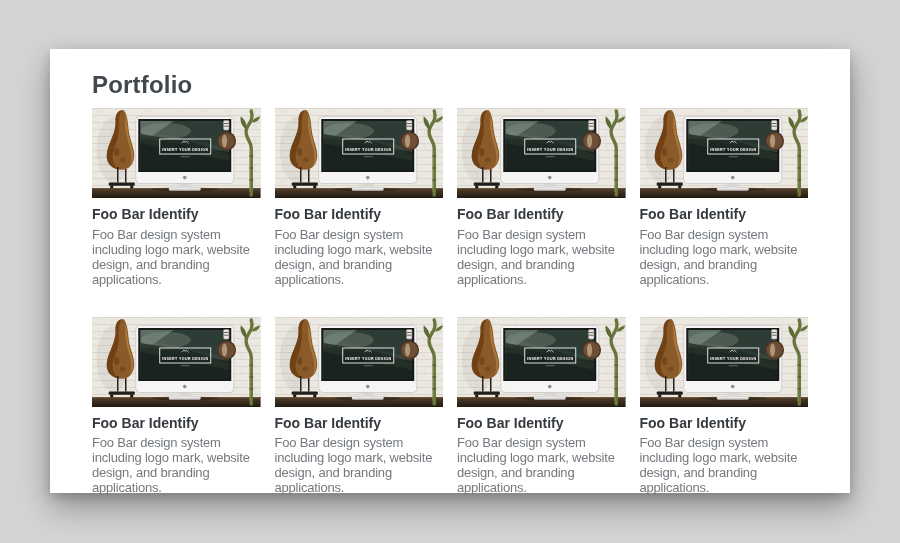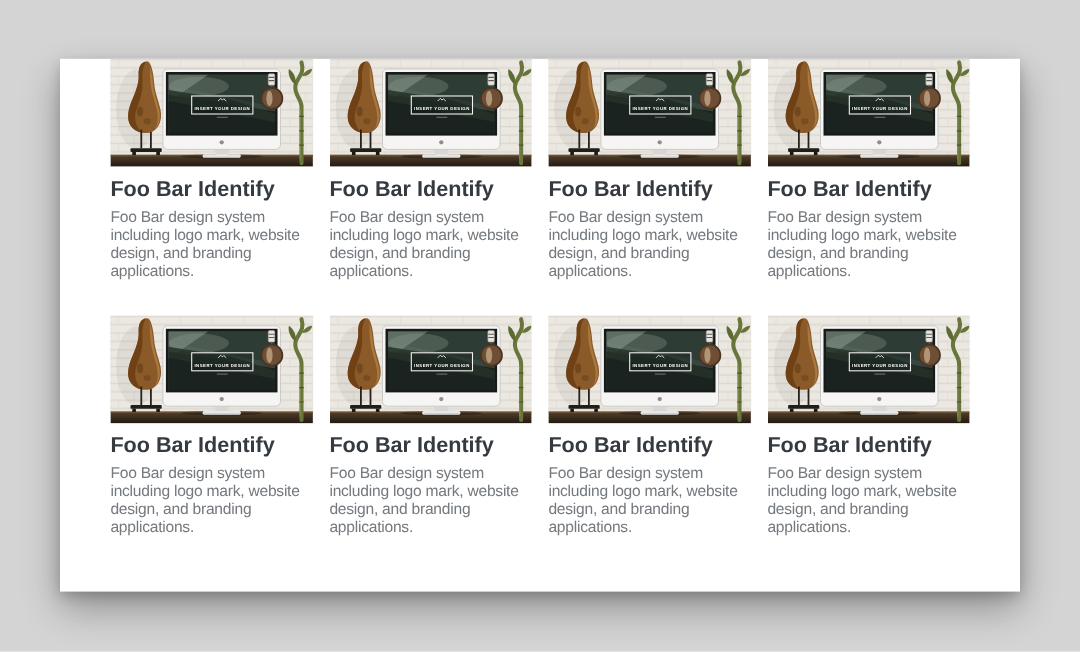--- a/index.html
+++ b/index.html
@@ -24,21 +24,21 @@
   .grid{
     display:grid;
     grid-template-columns:repeat(4,1fr);
     column-gap:14px;row-gap:30px;
   }
   .card{margin:0;}
   .thumb{height:90px;overflow:hidden;background:#ebe7e1;cursor:pointer;}
   .thumb svg{display:block;width:100%;height:90px;}
   .card-title{
     margin:8px 0 0 0;
-    font-size:18px;line-height:1.2;font-weight:700;
+    font-size:14px;line-height:1.2;font-weight:700;
     color:#343a40;
   }
   .card-desc{
     margin:4px 0 0 0;
     font-size:13px;line-height:15px;letter-spacing:-0.2px;
     color:#74797e;
   }
   .defs-holder{position:absolute;width:0;height:0;overflow:hidden;}
 </style>
 </head>
@@ -127,20 +127,21 @@
       <path d="M132.2,15.5 h4.6 M132.2,18.2 h4.6" stroke="#5f584e" stroke-width="0.9"></path>
       <line x1="134.5" y1="22" x2="134.8" y2="25" stroke="#6b5a47" stroke-width="1"></line>
       <circle cx="134.8" cy="33" r="8.8" fill="#6e4f35"></circle>
       <circle cx="134.8" cy="33" r="8.8" fill="none" stroke="#4a3322" stroke-width="1.4"></circle>
       <ellipse cx="132.8" cy="33" rx="2.6" ry="6.4" fill="#c7ad8c" opacity="0.75"></ellipse>
     </g>
   </symbol>
 </svg>
 
 <div class="page">
+  <h1 class="page-title">Portfolio</h1>
 
   <div class="grid">
 
     <figure class="card">
       <div class="thumb">
         <svg viewBox="0 0 169 90" preserveAspectRatio="xMidYMid slice">
             <use href="#thumb-scene"></use>
           </svg>
       </div>
       <h3 class="card-title">Foo Bar Identify</h3>

